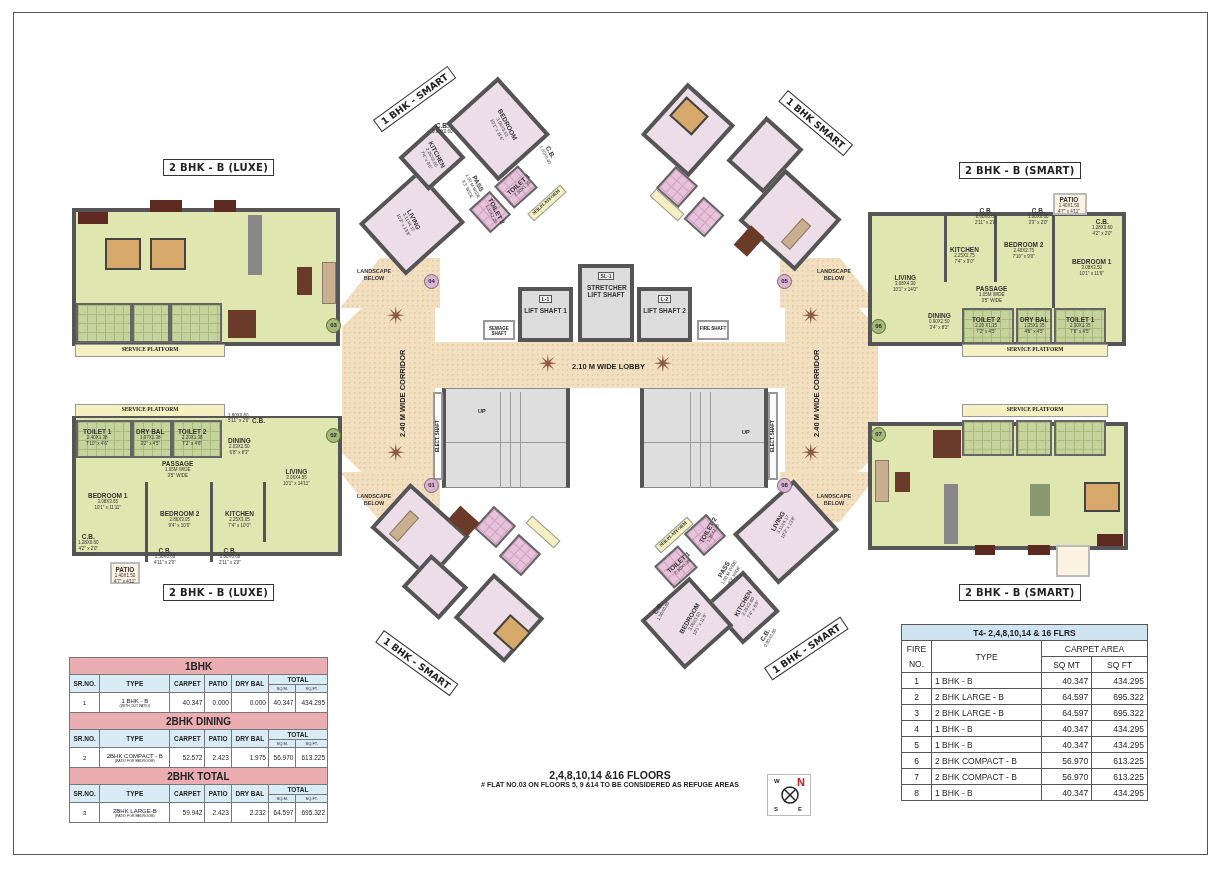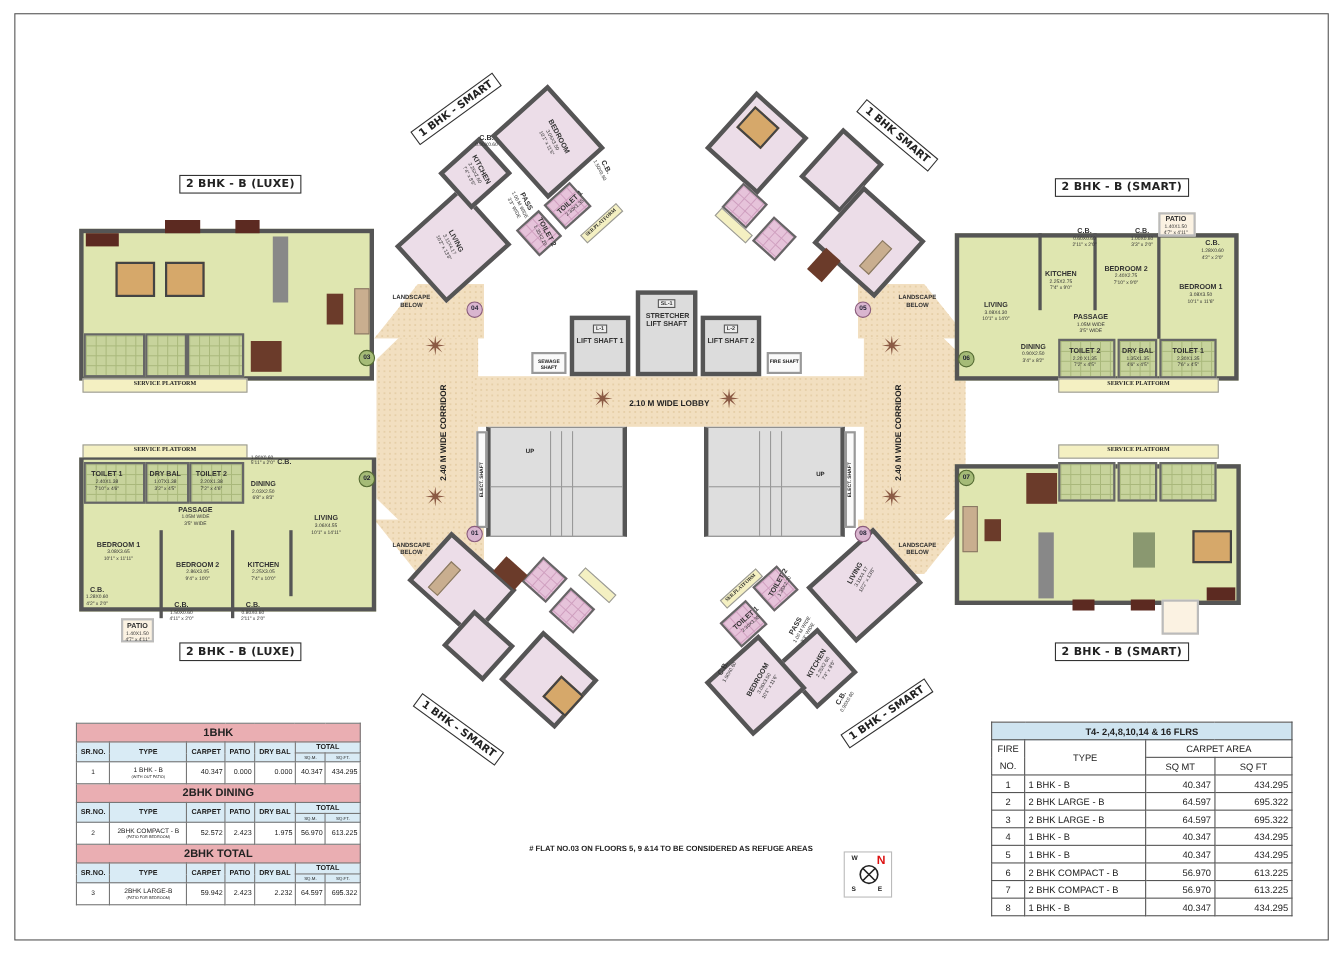--- a/index.html
+++ b/index.html
@@ -41,21 +41,21 @@
   
   table { border-collapse: collapse; }
   .tbl-left { position: absolute; left: 69px; top: 657px; width: 259px; font-family: "Liberation Sans", sans-serif; }
   .tbl-left td, .tbl-left th { border: 1px solid #777; font-size: 6px; text-align: center; padding: 1px 2px; }
   .tbl-left .sec { background: #eaaeb2; font-size: 10px; font-weight: bold; height: 17px; }
   .tbl-left .hd { background: #d9ebf5; font-weight: bold; font-size: 6.5px; }
   .tbl-left .sub { background: #d9ebf5; font-size: 4px; font-weight: normal; }
   .tbl-left .num { text-align: right; font-size: 6.5px; }
   .tbl-left .type small { display: block; font-size: 3.5px; }
 
-  .tbl-right { position: absolute; left: 901px; top: 656px; width: 274px; font-family: "Liberation Sans", sans-serif; }
+  .tbl-right { position: absolute; left: 901px; top: 624px; width: 247px; font-family: "Liberation Sans", sans-serif; }
   .tbl-right td, .tbl-right th { border: 1px solid #555; font-size: 8.5px; padding: 1px 3px; height: 16px; }
   .tbl-right .title { background: #cfe4f0; font-weight: bold; text-align: center; font-size: 8.5px; }
   .tbl-right .hd { text-align: center; font-weight: normal; }
   .tbl-right .num { text-align: right; }
   .tbl-right .c { text-align: center; }
 
   .main-title { position: absolute; left: 420px; top: 769px; width: 380px; text-align: center; }
   .main-title .t1 { font-size: 18px; font-weight: bold; letter-spacing: 0.2px; }
   .main-title .t2 { font-size: 10.5px; font-weight: bold; margin-top: 0px; }
   .main-title .t3 { font-size: 7px; font-weight: bold; }
@@ -370,20 +370,21 @@
       <td class="num">59.942</td>
       <td class="num">2.423</td>
       <td class="num">2.232</td>
       <td class="num">64.597</td>
       <td class="num">695.322</td>
     </tr>
   </tbody>
 </table>
 
 <div class="main-title">
+  <div class="t2">2,4,8,10,14 &amp;16 FLOORS</div>
   <div class="t3"># FLAT NO.03 ON FLOORS 5, 9 &amp;14 TO BE CONSIDERED AS REFUGE AREAS</div>
 </div>
 
 <div class="compass">
   <span class="w">W</span>
   <span class="n">N</span>
   <span class="s">S</span>
   <span class="e">E</span>
   <svg width="20" height="20" viewBox="0 0 20 20">
     <circle cx="10" cy="10" r="8" fill="none" stroke="#222" stroke-width="1.5"></circle>

